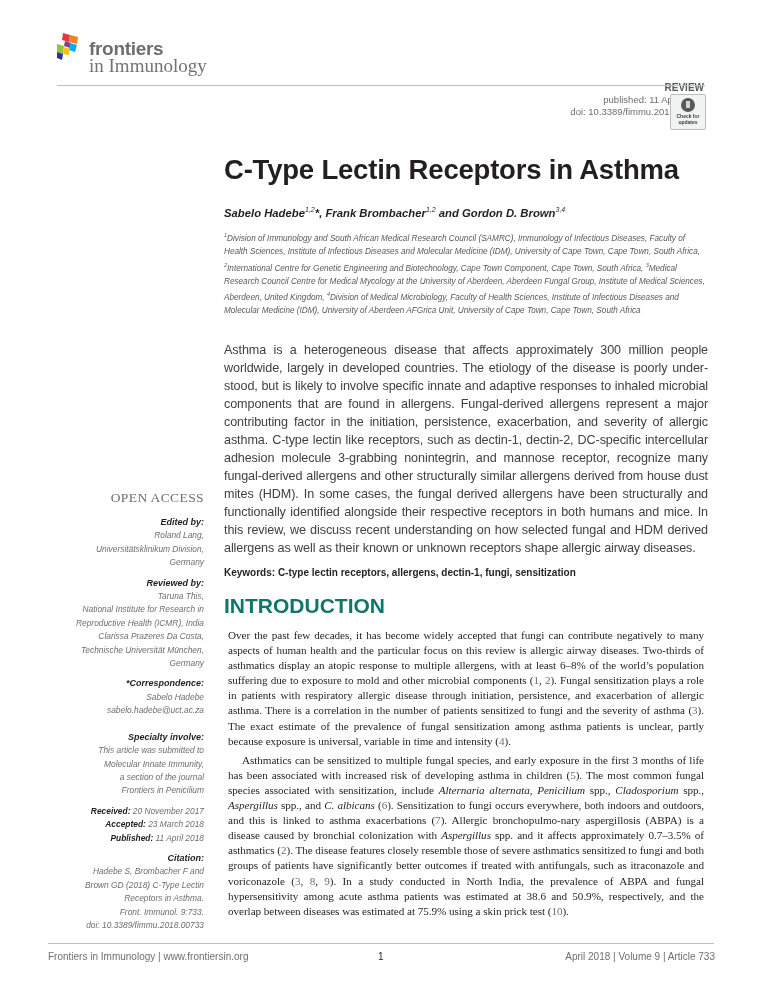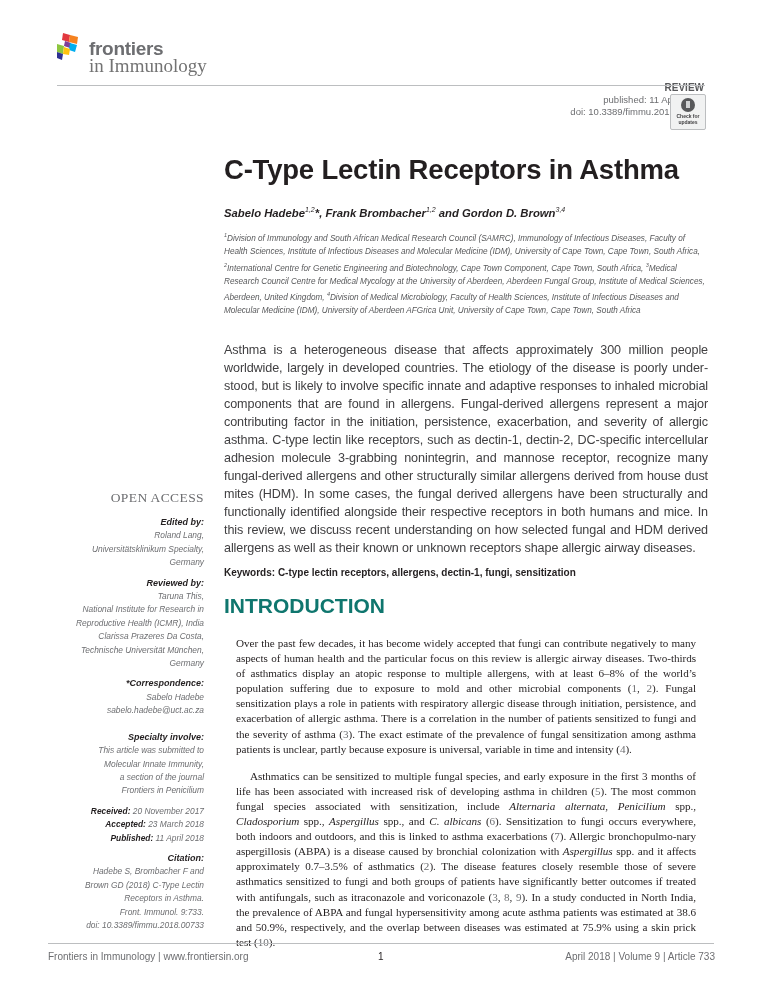--- a/index.html
+++ b/index.html
@@ -34,21 +34,21 @@
   .sidebar { left: 40px; top: 490px; width: 164px; text-align: right; font-family: "Liberation Sans", sans-serif; font-size: 8.4px; line-height: 13.4px; color: #6d6e71; font-style: italic; }
   .sidebar .open-access { font-family: "Liberation Serif", serif; font-style: normal; font-size: 13.5px; color: #6d6e71; letter-spacing: 0.4px; margin-bottom: 10px; line-height: 16px; }
   .sidebar .sh { font-weight: bold; color: #231f20; font-size: 9px; }
   .sidebar .gap { height: 7px; }
   .sidebar .gap2 { height: 13px; }
   .sidebar b.k { font-weight: bold; color: #231f20; }
 
   
   .intro-h { left: 224px; top: 594px; font-family: "Liberation Sans", sans-serif; font-weight: bold; font-size: 21px; color: #0f766e; }
   .intro { left: 224px; top: 624px; width: 484px; font-family: "Liberation Serif", serif; font-size: 11.15px; line-height: 15.1px; color: #231f20; text-align: justify; letter-spacing: -0.05px; }
-  .intro p { margin: 12px; }
+  .intro p { margin: 4px; }
   .intro p + p { text-indent: 14px; }
   .intro .ref { color: #6d6e71; }
 
   
   .footer-rule { left: 48px; top: 943px; width: 666px; height: 1px; background: #bcbec0; }
   .footer { top: 951px; font-family: "Liberation Sans", sans-serif; font-size: 10px; color: #6d6e71; white-space: nowrap; }
   .footer-left { left: 48px; }
   .footer-center { left: 378px; color: #231f20; }
   .footer-right { right: 49px; }
 </style>
@@ -93,21 +93,21 @@
 </div>
 
 <div class="abs abstract">Asthma is a heterogeneous disease that affects approximately 300 million people worldwide, largely in developed countries. The etiology of the disease is poorly under-stood, but is likely to involve specific innate and adaptive responses to inhaled microbial components that are found in allergens. Fungal-derived allergens represent a major contributing factor in the initiation, persistence, exacerbation, and severity of allergic asthma. C-type lectin like receptors, such as dectin-1, dectin-2, DC-specific intercellular adhesion molecule 3-grabbing nonintegrin, and mannose receptor, recognize many fungal-derived allergens and other structurally similar allergens derived from house dust mites (HDM). In some cases, the fungal derived allergens have been structurally and functionally identified alongside their respective receptors in both humans and mice. In this review, we discuss recent understanding on how selected fungal and HDM derived allergens as well as their known or unknown receptors shape allergic airway diseases.</div>
 <div class="abs keywords">Keywords: C-type lectin receptors, allergens, dectin-1, fungi, sensitization</div>
 
 <div class="abs sidebar">
   <div class="open-access">OPEN ACCESS</div>
 
   <div class="sh">Edited by:</div>
   <div>Roland Lang,</div>
-  <div>Universitätsklinikum Specialty,</div>
+  <div>Universitätsklinikum Division,</div>
   <div>Germany</div>
   <div class="gap"></div>
 
   <div class="sh">Reviewed by:</div>
   <div>Taruna This,</div>
   <div>National Institute for Research in</div>
   <div>Reproductive Health (ICMR), India</div>
   <div>Clarissa Prazeres Da Costa,</div>
   <div>Technische Universität München,</div>
   <div>Germany</div>

